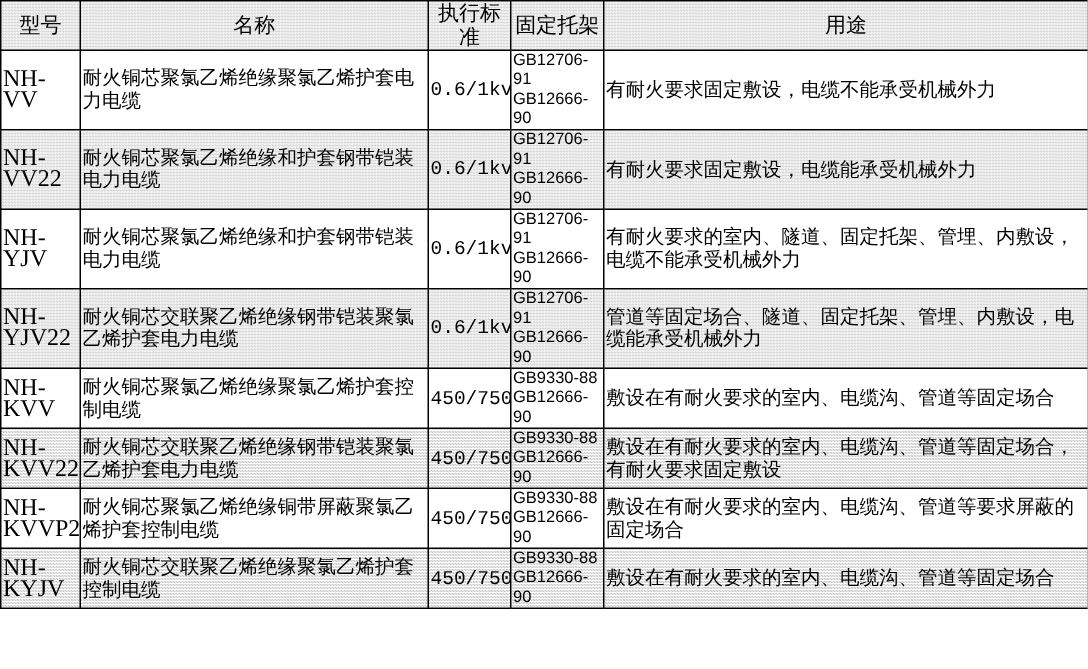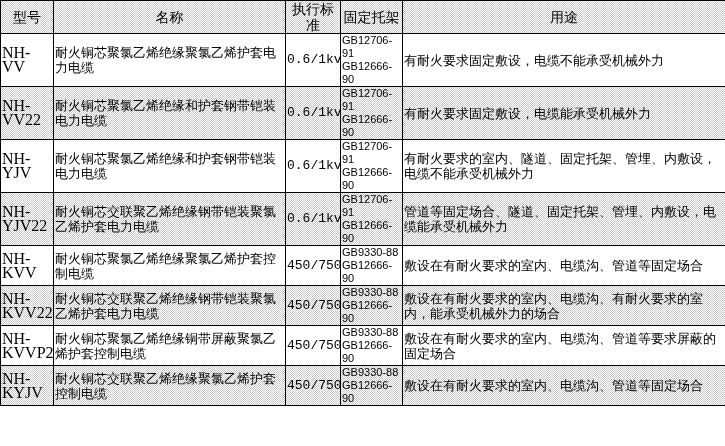--- a/index.html
+++ b/index.html
@@ -128,21 +128,21 @@
         <td class="standard-cell">GB9330-88
 GB12666-90</td>
         <td class="usage-cell">敷设在有耐火要求的室内、电缆沟、管道等固定场合</td>
       </tr>
       <tr class="data-row dither">
         <td class="model-cell">NH-KVV22</td>
         <td class="name-cell">耐火铜芯交联聚乙烯绝缘钢带铠装聚氯乙烯护套电力电缆</td>
         <td class="voltage-cell">450/750V</td>
         <td class="standard-cell">GB9330-88
 GB12666-90</td>
-        <td class="usage-cell">敷设在有耐火要求的室内、电缆沟、有耐火要求的室内，能承受机械外力的场合</td>
+        <td class="usage-cell">敷设在有耐火要求的室内、电缆沟、管道等固定场合，有耐火要求固定敷设</td>
       </tr>
       <tr class="data-row">
         <td class="model-cell">NH-KVVP2</td>
         <td class="name-cell">耐火铜芯聚氯乙烯绝缘铜带屏蔽聚氯乙烯护套控制电缆</td>
         <td class="voltage-cell">450/750V</td>
         <td class="standard-cell">GB9330-88
 GB12666-90</td>
         <td class="usage-cell">敷设在有耐火要求的室内、电缆沟、管道等要求屏蔽的固定场合</td>
       </tr>
       <tr class="data-row dither">

